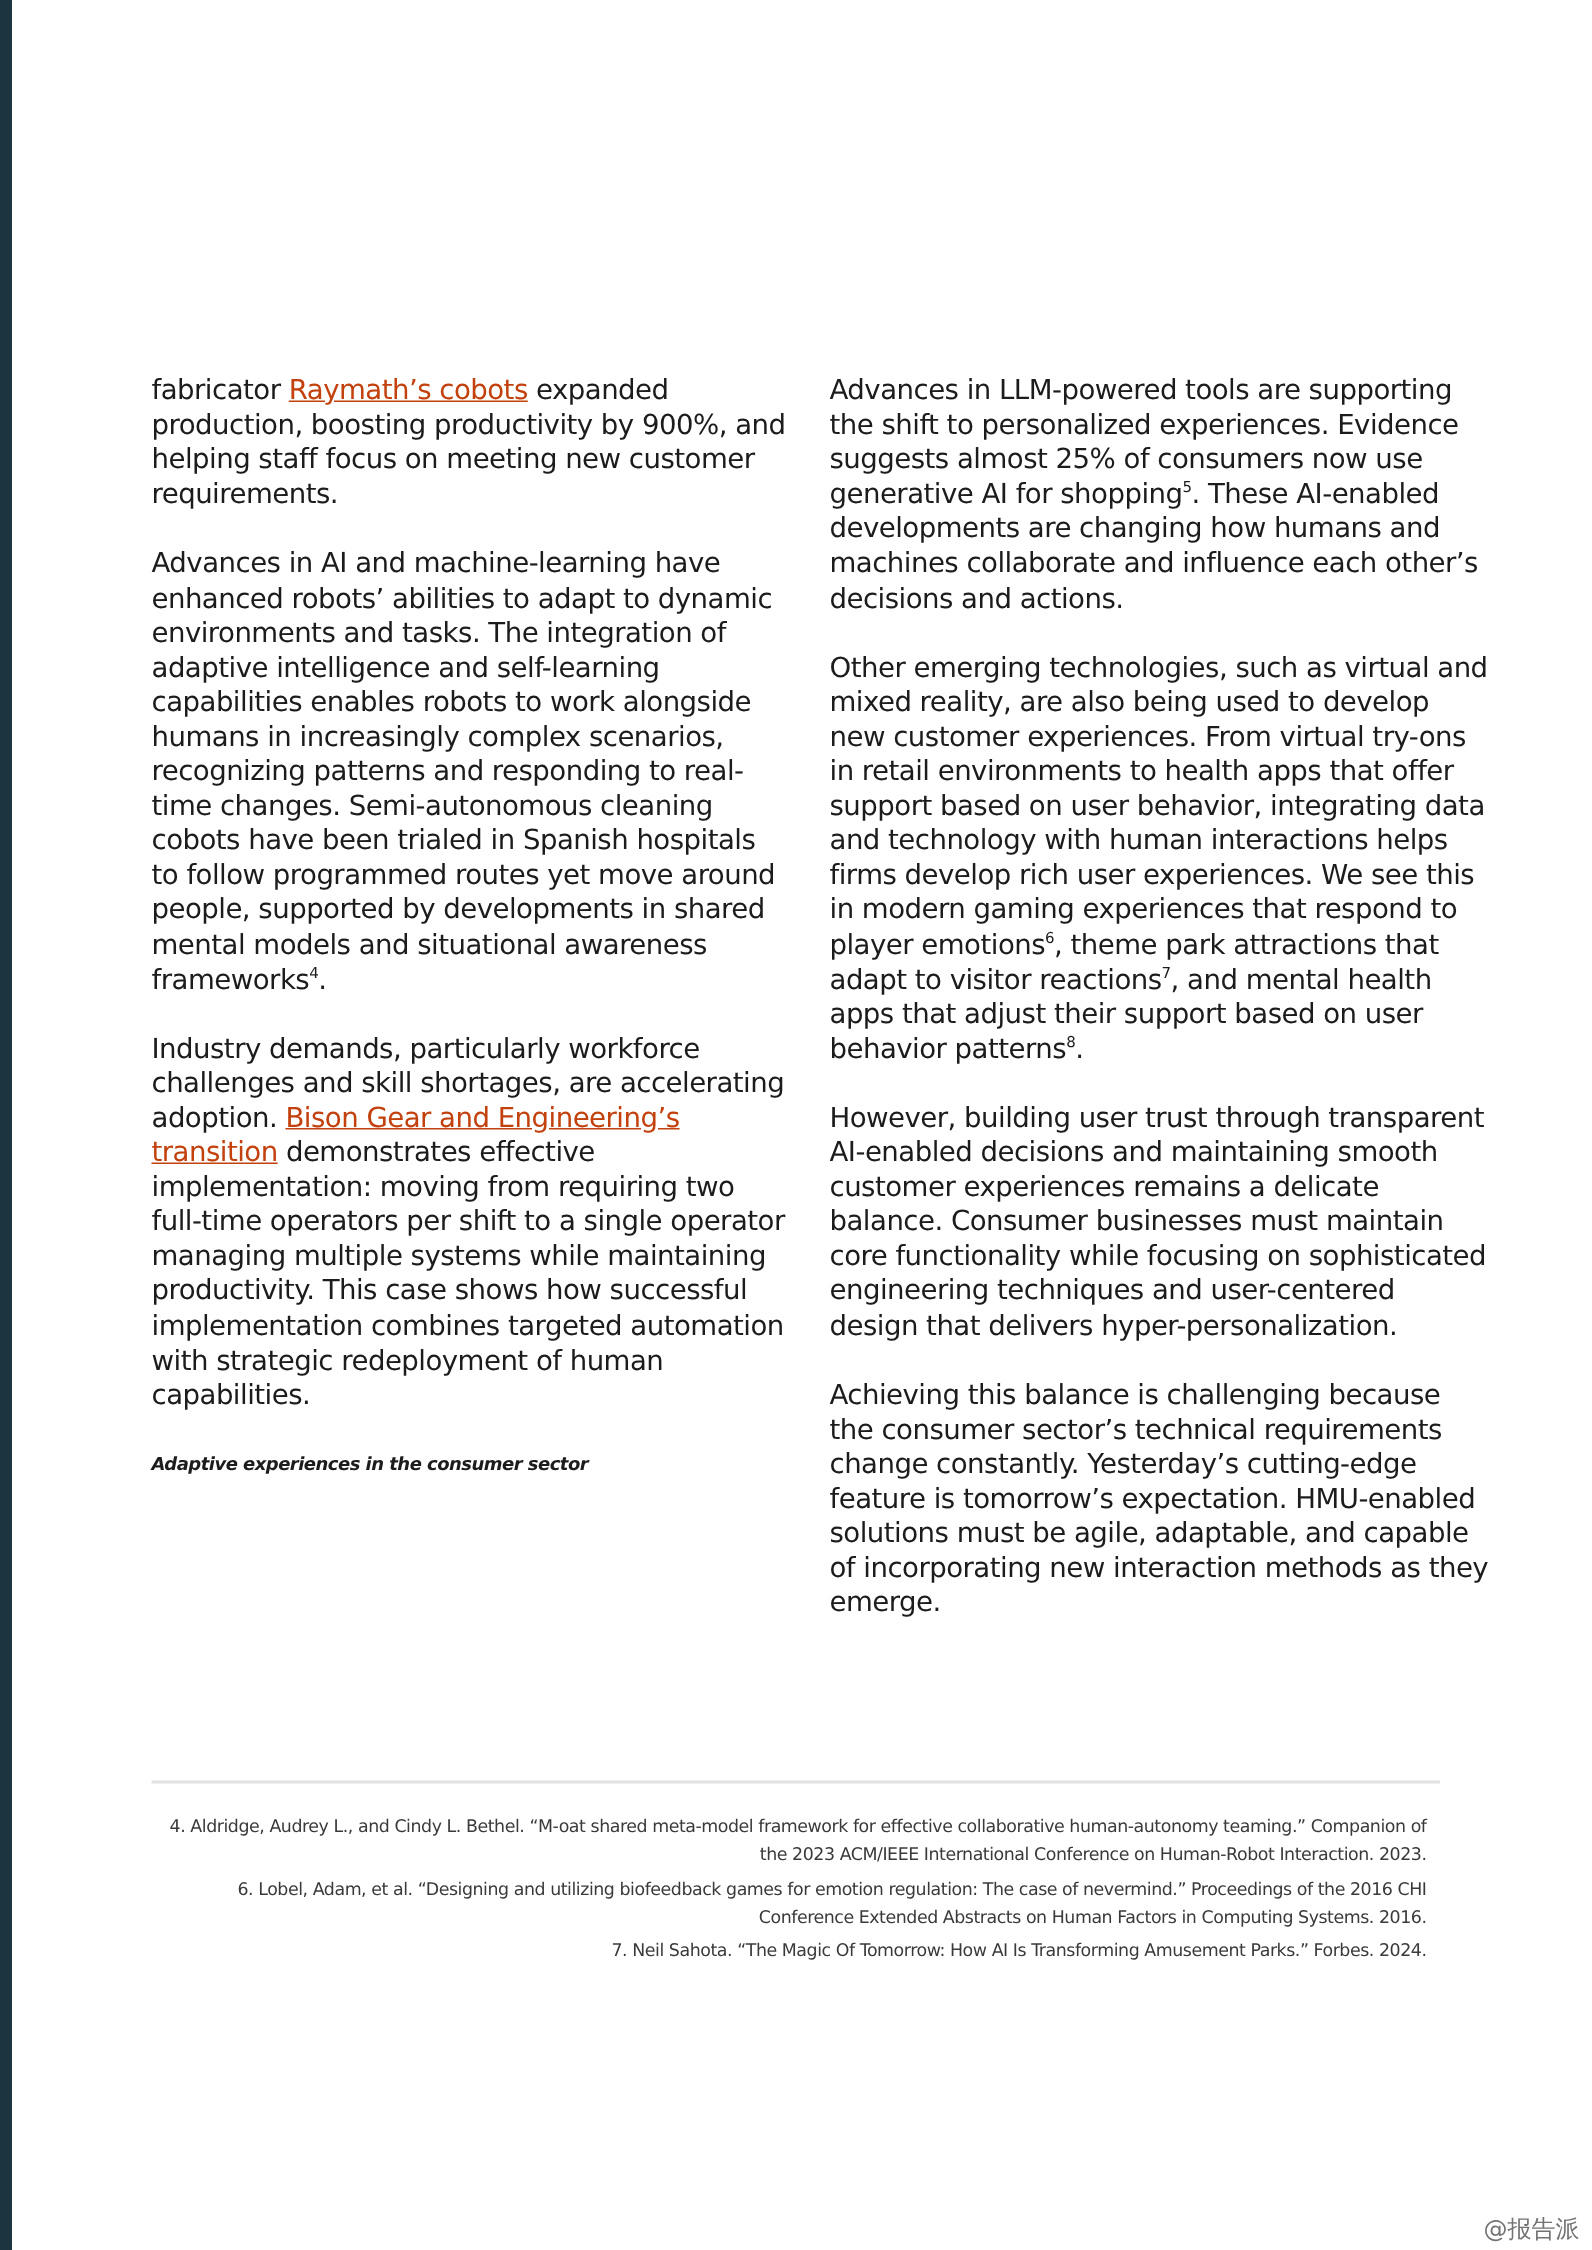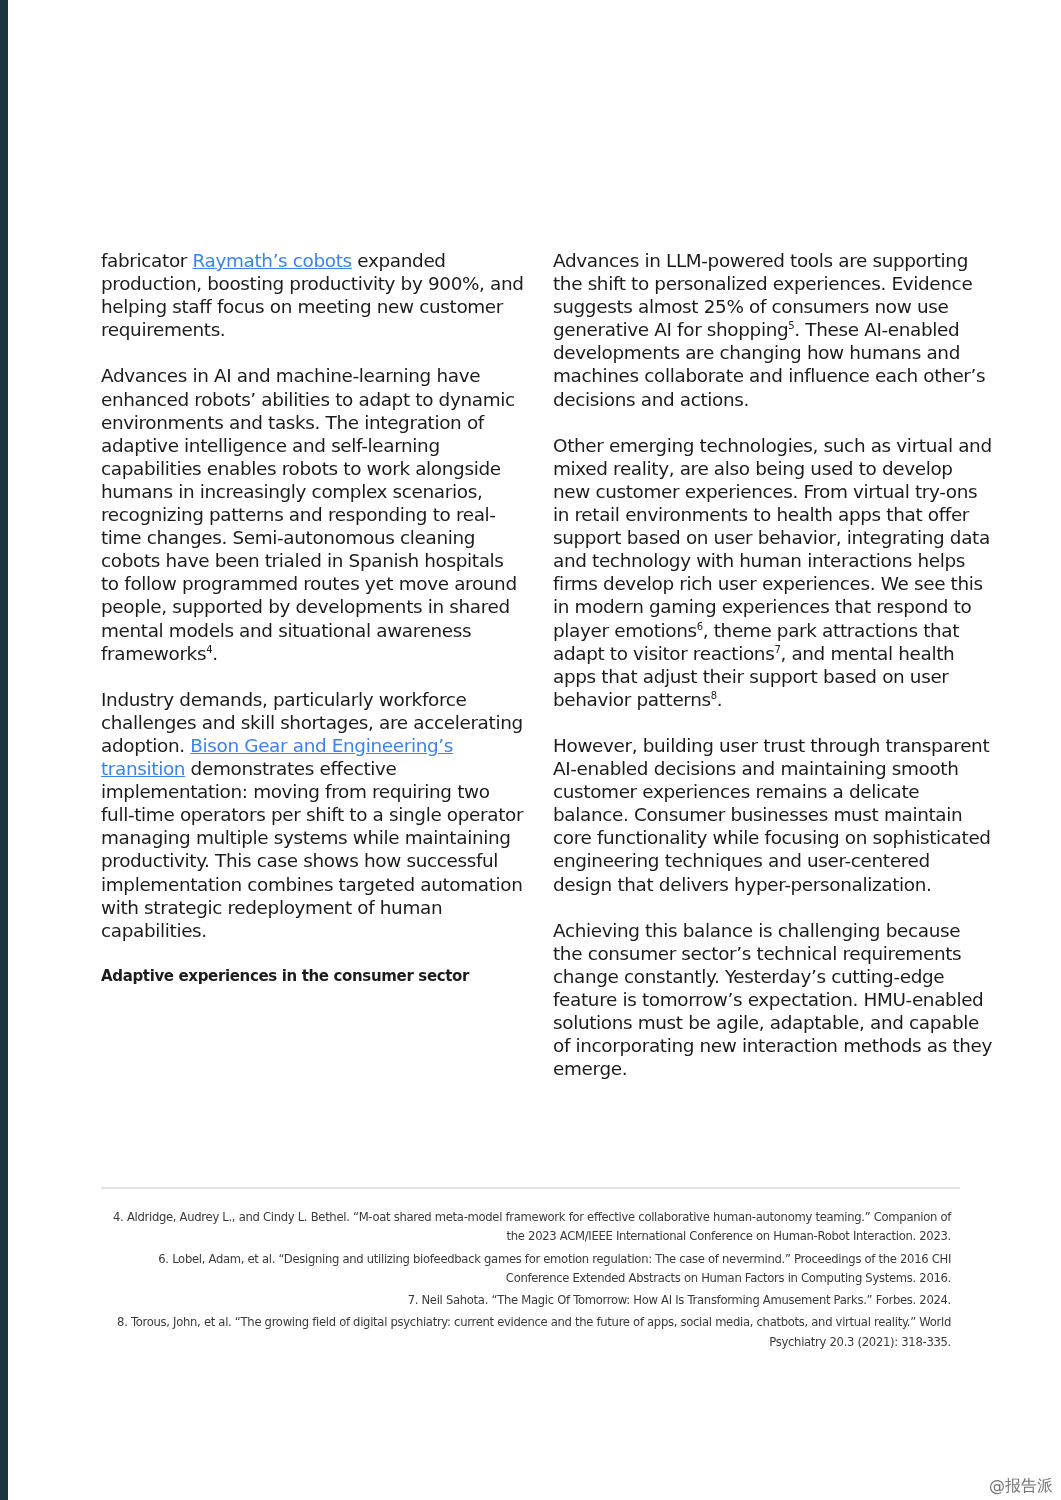--- a/index.html
+++ b/index.html
@@ -6,22 +6,22 @@
   body {
     width: 1061px; height: 1500px; position: relative; overflow: hidden;
     background: #ffffff; color: #1c1c1c;
     font-family: "DejaVu Sans", sans-serif;
   }
   .edge-bar { position: absolute; left: 0; top: 0; width: 8px; height: 1500px; background: #1c3340; }
   .col { position: absolute; top: 249px; font-size: 18.4px; line-height: 23.1px; letter-spacing: -0.35px; }
   .col-left { left: 101px; width: 425px; }
   .col-right { left: 553px; width: 440px; }
   .col p { margin: 0 0 23.1px 0; }
-  .col h3 { margin: 0 0 16px 0; font-size: 15px; line-height: 23.1px; font-weight: bold; }
-  a.link { color: #3b82f6; text-decoration: underline; }
+  .col h3 { margin: 0 0 16px 0; font-size: 12px; line-height: 23.1px; font-weight: bold; font-style: italic; }
+  a.link { color: #c2410c; text-decoration: underline; }
   sup { font-size: 10px; line-height: 0; vertical-align: super; }
   .rule { position: absolute; left: 101px; top: 1187px; width: 859px; height: 2px; background: #e2e2e2; }
   .footnotes { position: absolute; left: 101px; top: 1208px; width: 850px; font-size: 11.6px; line-height: 19.3px; color: #3a3a3a; letter-spacing: -0.3px; }
   .footnotes .fn { margin: 0 0 3px 0; text-align: right; }
   .footer { position: absolute; left: 101px; top: 1524px; font-size: 13px; color: #8a8a8a; letter-spacing: -0.3px; }
   .footer .sep { margin: 0 6px; }
   .watermark { position: absolute; right: 8px; top: 1476px; font-size: 16px; color: #737373; }
 </style>
 </head>
 <body>
@@ -41,20 +41,19 @@
   <p>However, building user trust through transparent AI-enabled decisions and maintaining smooth customer experiences remains a delicate balance. Consumer businesses must maintain core functionality while focusing on sophisticated engineering techniques and user-centered design that delivers hyper-personalization.</p>
   <p>Achieving this balance is challenging because the consumer sector’s technical requirements change constantly. Yesterday’s cutting-edge feature is tomorrow’s expectation. HMU-enabled solutions must be agile, adaptable, and capable of incorporating new interaction methods as they emerge.</p>
 </div>
 
 <div class="rule"></div>
 
 <div class="footnotes">
   <div class="fn">4.  Aldridge, Audrey L., and Cindy L. Bethel. “M-oat shared meta-model framework for effective collaborative human-autonomy teaming.” Companion of the 2023 ACM/IEEE International Conference on Human-Robot Interaction. 2023.</div>
   <div class="fn">6.  Lobel, Adam, et al. “Designing and utilizing biofeedback games for emotion regulation: The case of nevermind.” Proceedings of the 2016 CHI Conference Extended Abstracts on Human Factors in Computing Systems. 2016.</div>
   <div class="fn">7.   Neil Sahota. “The Magic Of Tomorrow: How AI Is Transforming Amusement Parks.” Forbes. 2024.</div>
-  <div class="fn">8.  Torous, John, et al. “The growing field of digital psychiatry: current evidence and the future of apps, social media, chatbots, and virtual reality.” World Psychiatry 20.3 (2021): 318-335.</div>
 </div>
 
 <div class="footer">
   <span>9</span><span class="sep">I</span><span>When machine precision meets human intuition: a new era in human-machine understanding</span>
 </div>
 
 <div class="watermark">@报告派</div>
 
 </body></html>

